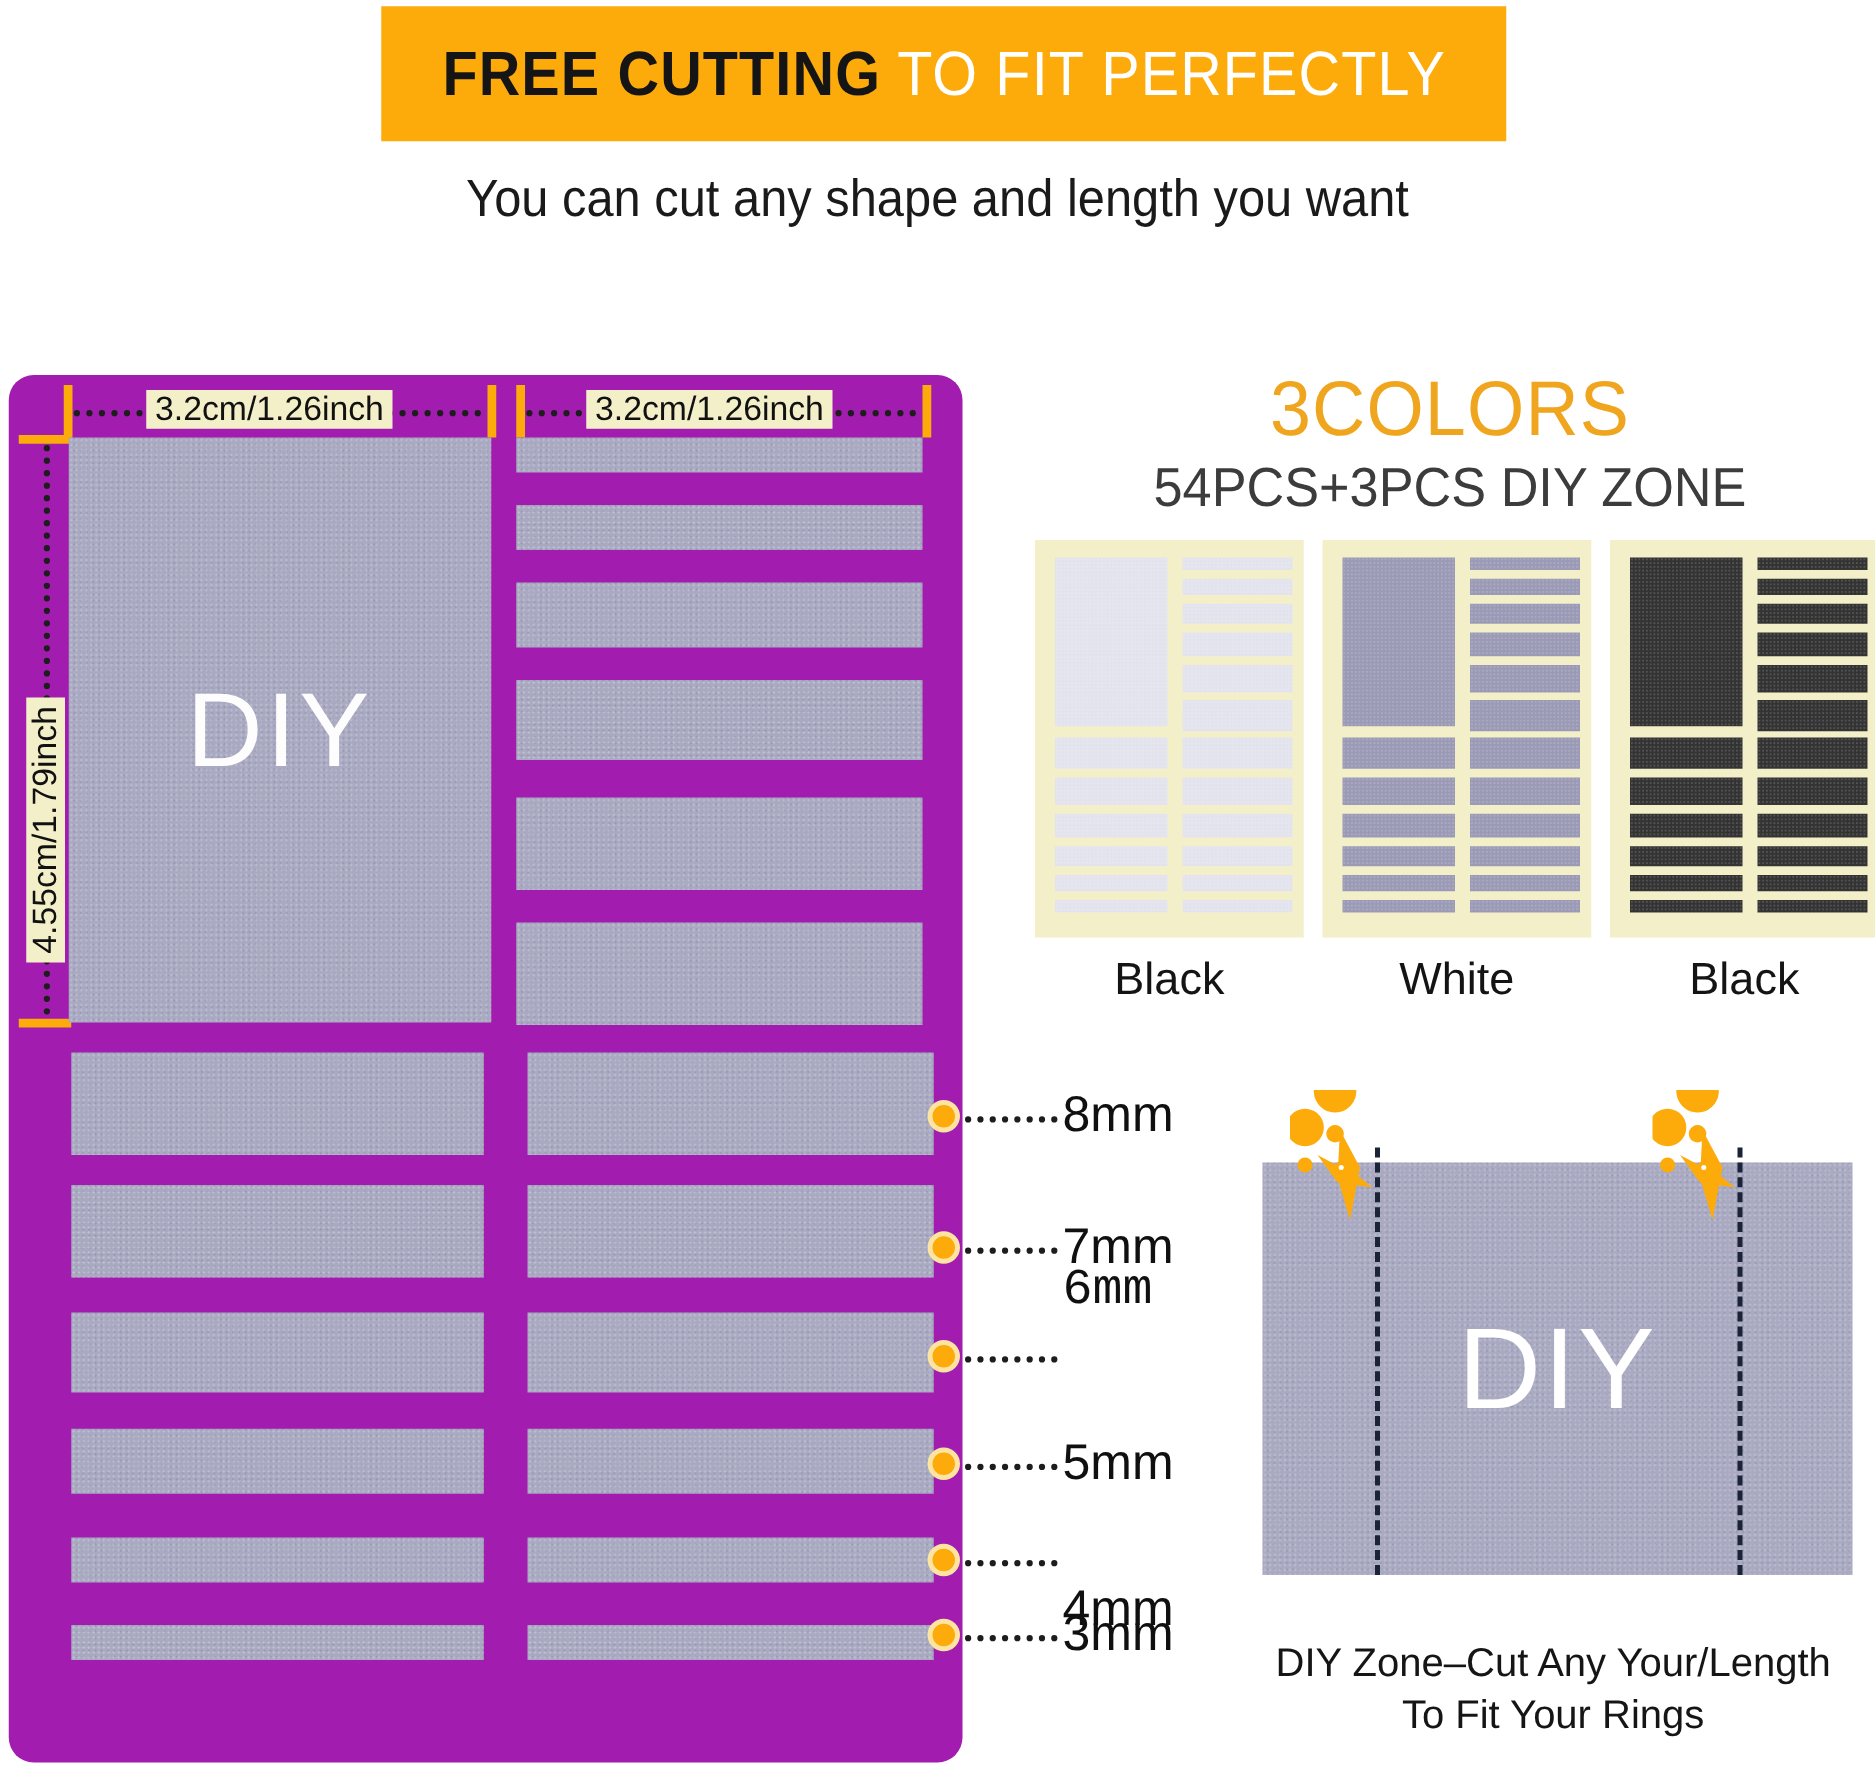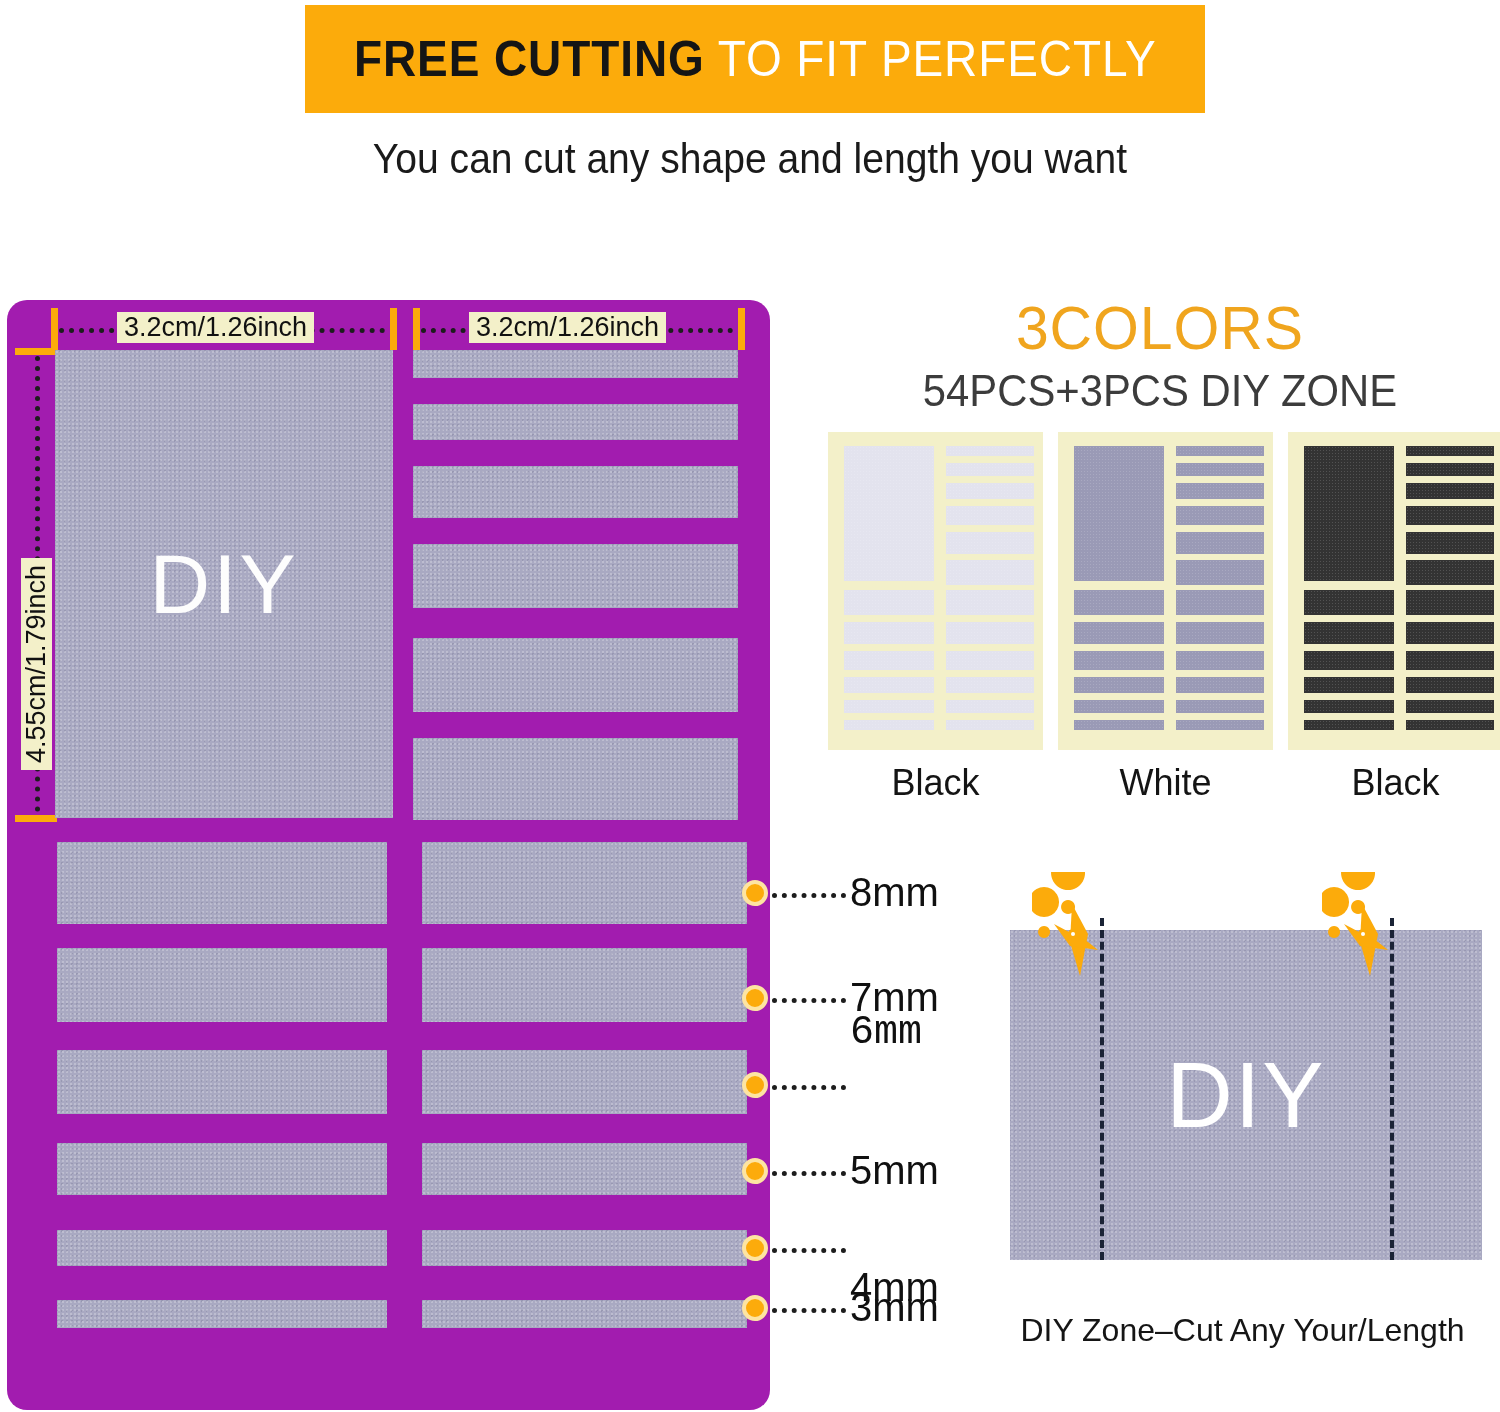--- a/index.html
+++ b/index.html
@@ -324,13 +324,14 @@
       <path d="M40,32 L56,62 L48,104 L38,70 Z"></path>
       <path d="M22,52 L56,70 L66,78 L38,74 Z"></path>
       <circle cx="41" cy="62" r="5" fill="#fcab0b"></circle>
       <circle cx="41" cy="62" r="2" fill="#ffffff"></circle>
     </g>
   </svg>
 </div>
 
 <div class="abs" id="diyzone-caption">
   <div>DIY Zone–Cut Any Your/Length</div>
+  <div>To Fit Your Rings</div>
 </div>
 
 </body></html>

